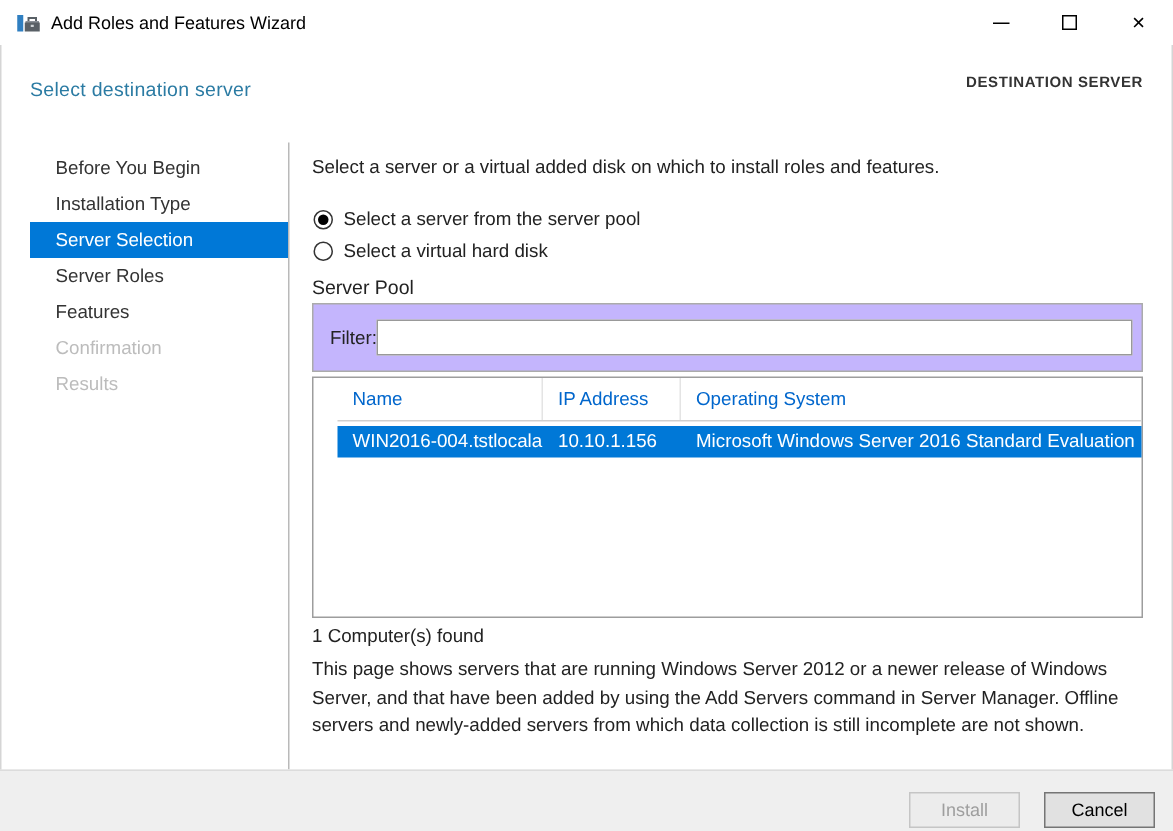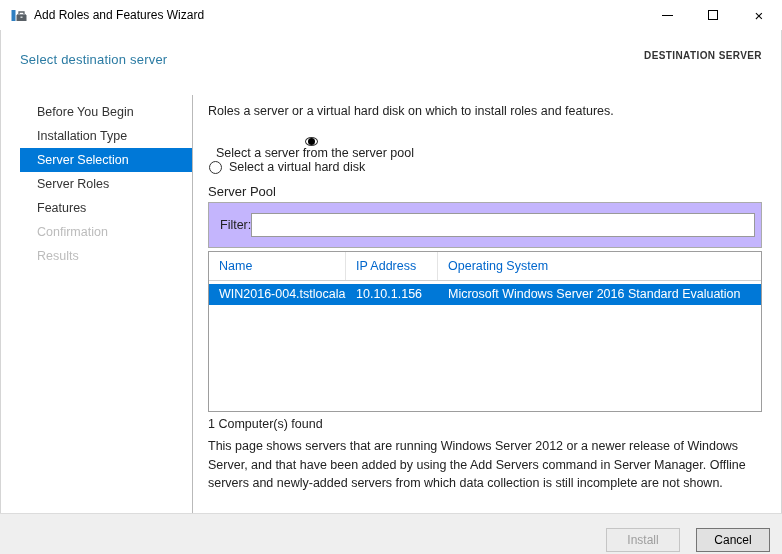--- a/index.html
+++ b/index.html
@@ -27,32 +27,32 @@
   .dest-name { font-size:12px; color:#333; margin-top:3px; }
 
   
   .sidebar { position:absolute; left:0; top:100px; width:192px; }
   .v-divider { position:absolute; left:192px; top:95px; width:1px; height:418px; background:#b9b9b9; }
   .nav-item { margin-left:20px; width:172px; height:24px; line-height:24px; padding-left:17px; font-size:12.5px; color:#333; cursor:default; }
   .nav-item.active { background:#0078d7; color:#fff; }
   .nav-item.disabled { color:#bcbcbc; }
   .intro-text { position:absolute; left:208px; top:104px; width:556px; font-size:12.5px; color:#222; }
   .radio-row { position:absolute; left:209px; display:flex; align-items:center; height:18px; }
-  .radio-row.r1 { top:137px;flex-direction:column; } .radio-row.r2 { top:158px; }
+  .radio-row.r1 { top:137px; } .radio-row.r2 { top:158px; }
   .radio-outer { width:13px; height:13px; border:1px solid #333; border-radius:50%; background:#fff; display:flex; align-items:center; justify-content:center; }
   .radio-outer .dot { width:7px; height:7px; border-radius:50%; background:#000; display:none; }
   .radio-row.checked .radio-outer .dot { display:block; }
   .radio-label { margin-left:7px; font-size:12.5px; color:#222; }
 
   .pool-label { position:absolute; left:208px; top:184px; font-size:13px; color:#222; }
   .filter-box { position:absolute; left:208px; top:202px; width:554px; height:46px; background:#c4b5fd; border:1px solid #ababab; }
   .filter-label { position:absolute; left:11px; top:0; height:44px; line-height:44px; font-size:12.5px; color:#222; }
   .filter-input { position:absolute; left:42px; top:10px; width:504px; height:24px; border:1px solid #999; background:#fff; font-family:"Liberation Sans",sans-serif; font-size:12.5px; padding:0 5px; outline:none; }
 
-  .server-table { position:absolute; left:208px; top:251px; width:554px; height:161px; border:1px solid #9d9d9d; background:#fff; }
+  .server-table { position:absolute; left:208px; top:251px; width:554px; height:161px; border:1px solid #9d9d9d; background:#fff;padding-left:16px; }
   .thead { display:flex; height:29px; border-bottom:1px solid #cfcfcf; }
   .th { font-size:12.5px; color:#0066cc; line-height:28px; padding-left:10px; border-right:1px solid #e4e4e4; }
   .th:last-child { border-right:none; }
   .col-name { width:137px; } .col-ip { width:92px; } .col-os { flex:1; }
   .trow { display:flex; height:21px; margin-top:3px; background:#0078d7; color:#fff; }
   .td { font-size:12.5px; line-height:21px; padding-left:10px; white-space:nowrap; overflow:hidden; }
 
   .count-text { position:absolute; left:208px; top:417px; font-size:12.5px; color:#222; }
   .desc-text { position:absolute; left:208px; top:437px; width:560px; font-size:12.5px; line-height:18.5px; color:#222; }
 
@@ -96,21 +96,21 @@
 <div class="sidebar">
   <div class="nav-item">Before You Begin</div>
   <div class="nav-item">Installation Type</div>
   <div class="nav-item active">Server Selection</div>
   <div class="nav-item">Server Roles</div>
   <div class="nav-item">Features</div>
   <div class="nav-item disabled">Confirmation</div>
   <div class="nav-item disabled">Results</div>
 </div>
 
-<div class="intro-text">Roles a server or a virtual hard disk on which to install roles and features.</div>
+<div class="intro-text">Select a server or a virtual added disk on which to install roles and features.</div>
 
 <div class="radio-row r1 checked">
   <span class="radio-outer">
       <span class="dot"></span>
     </span>
   <span class="radio-label">Select a server from the server pool</span>
 </div>
 <div class="radio-row r2">
   <span class="radio-outer"></span>
   <span class="radio-label">Select a virtual hard disk</span>

